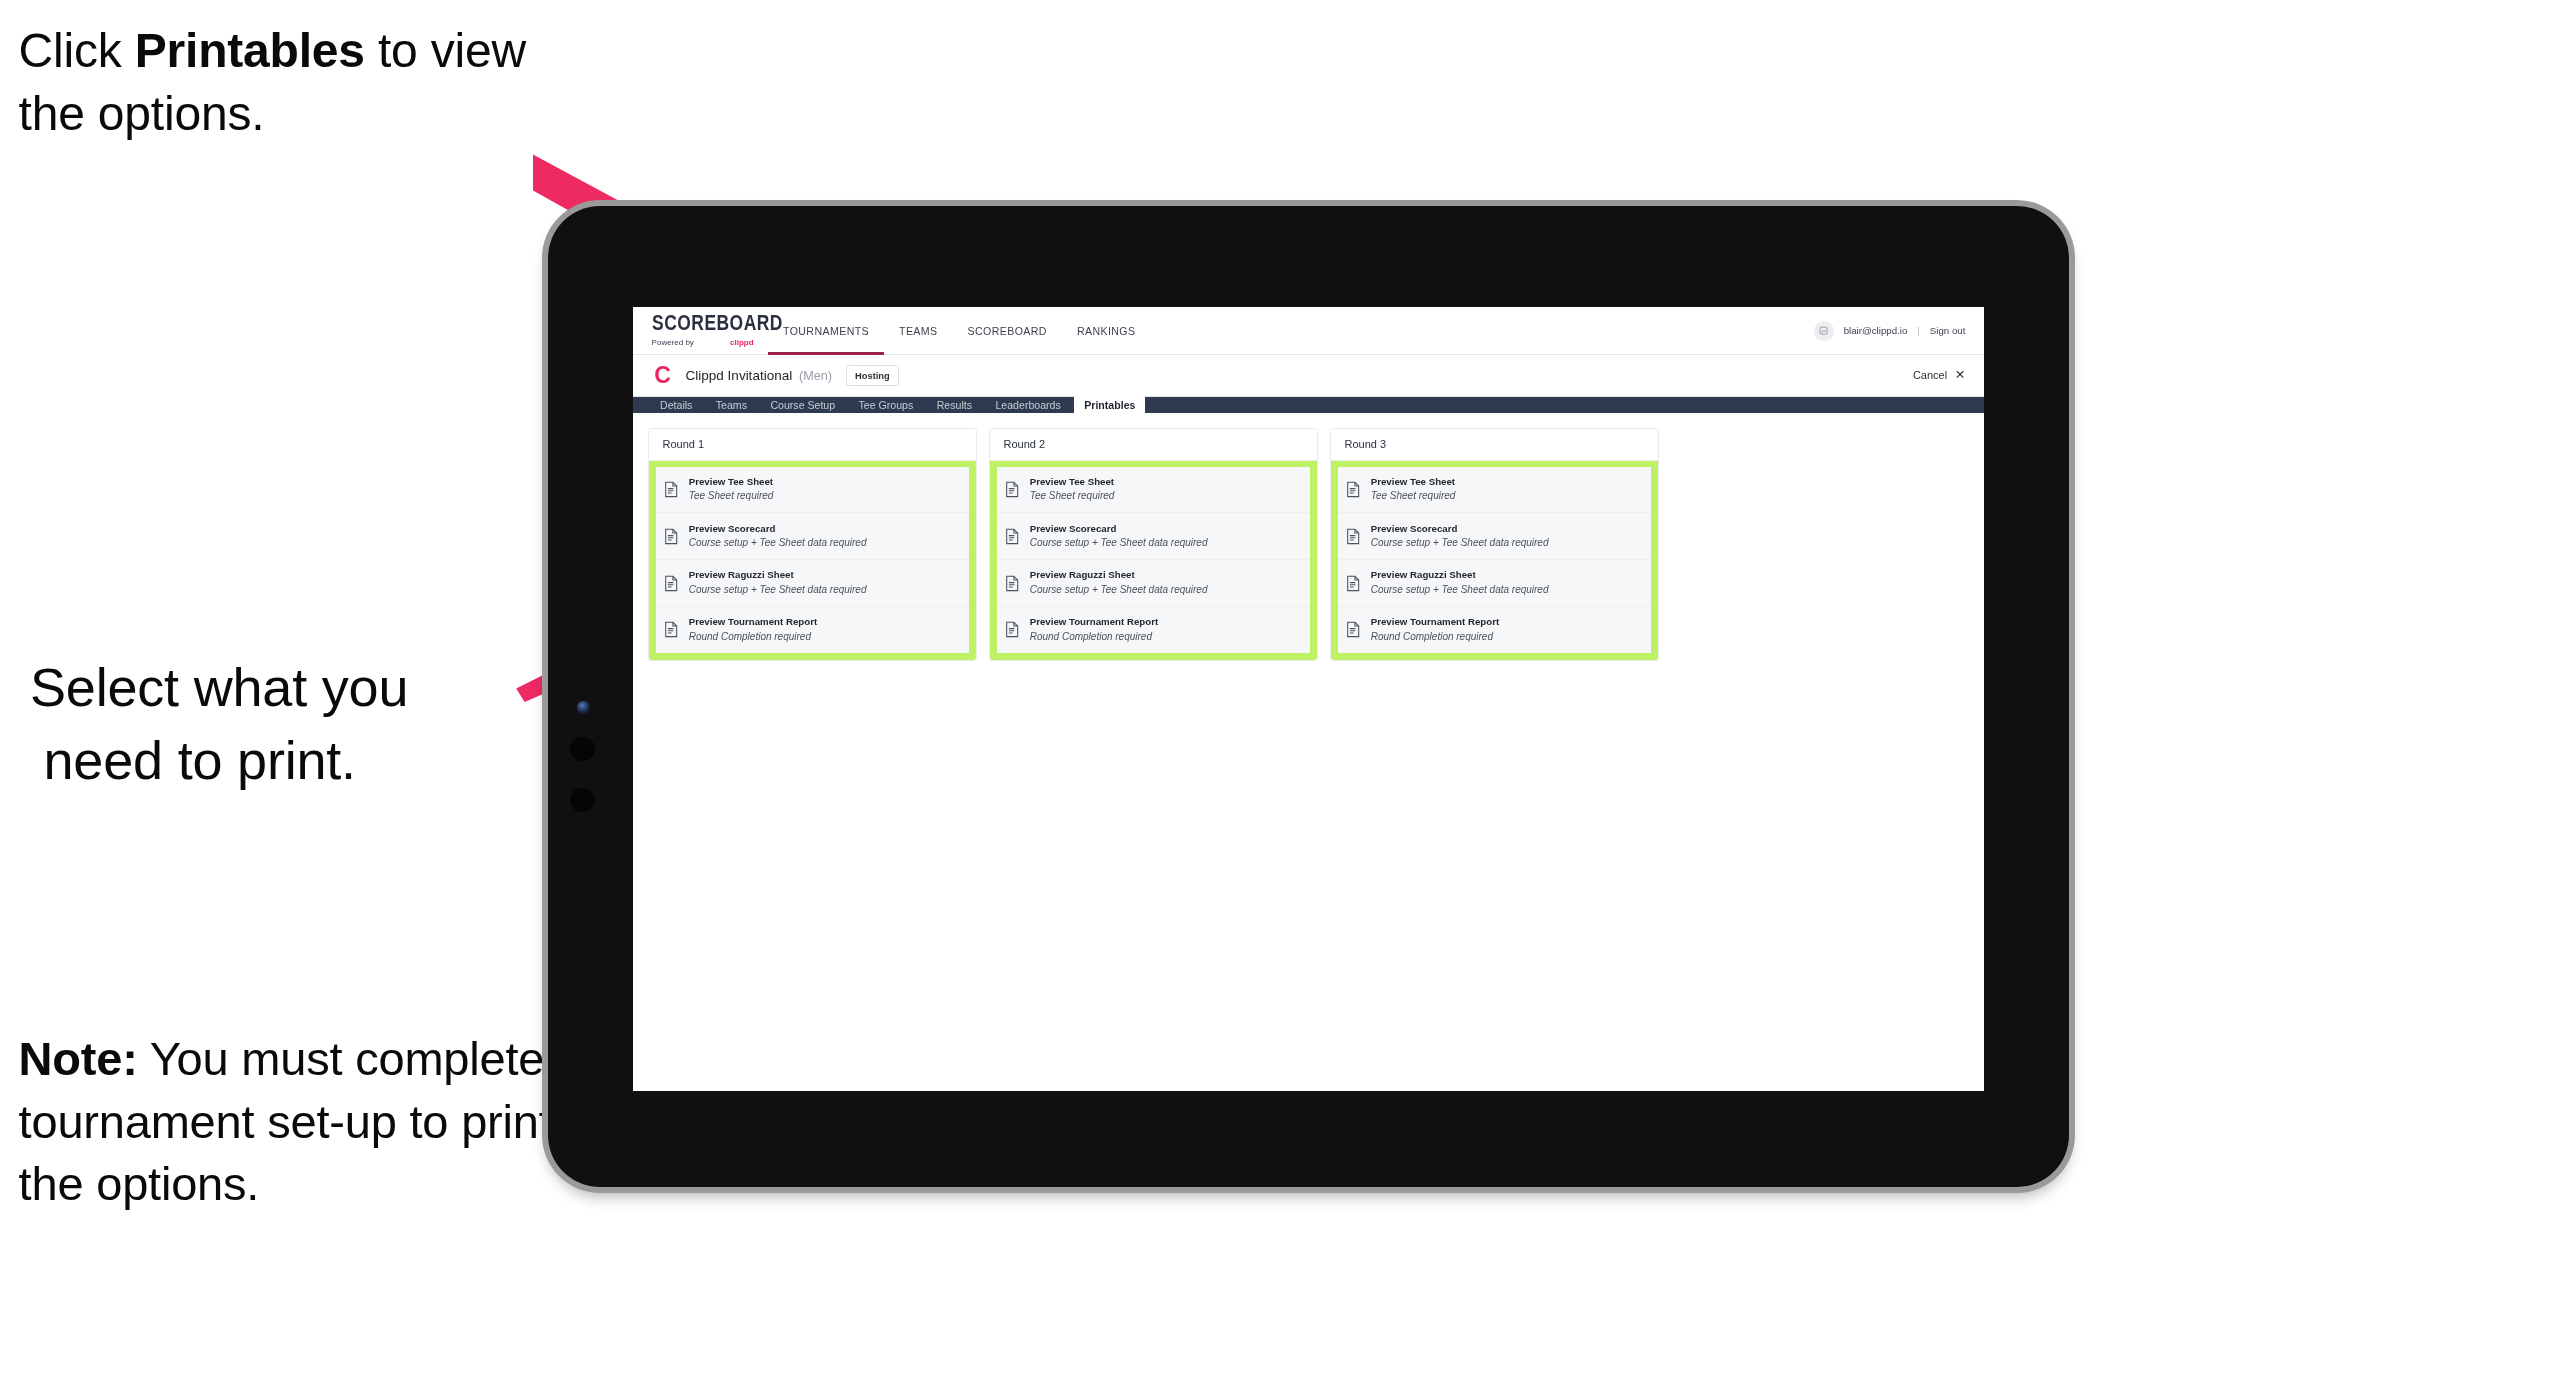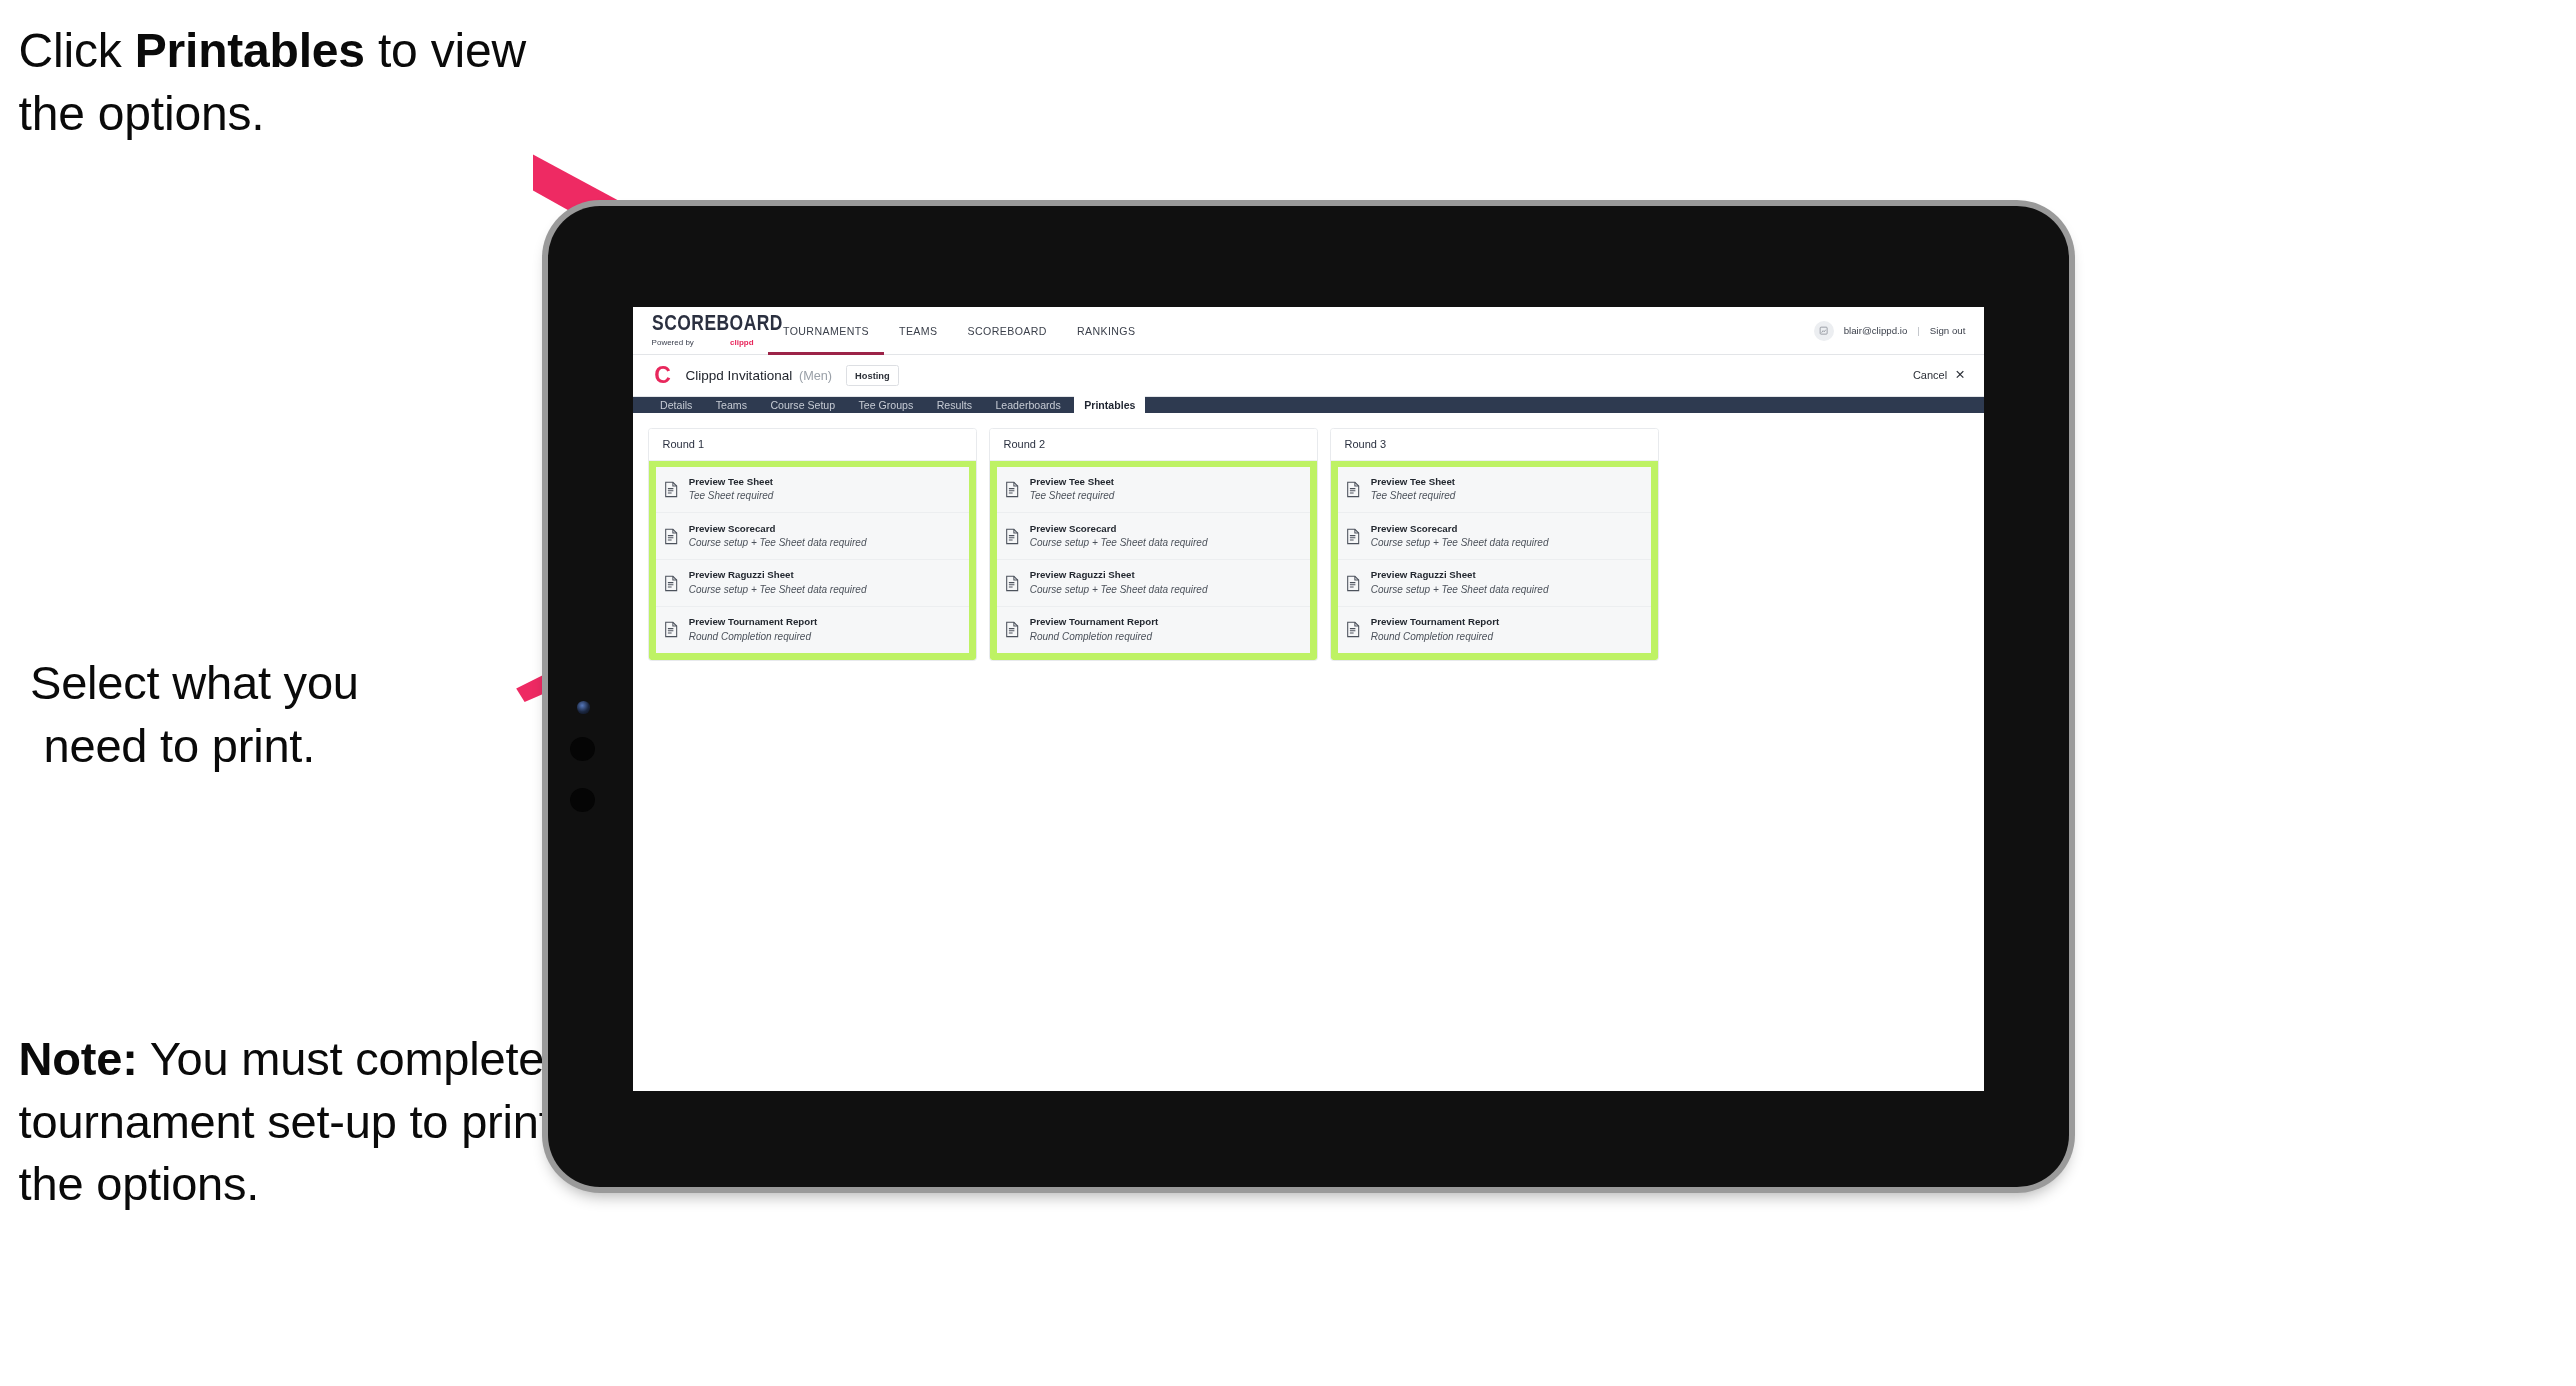--- a/index.html
+++ b/index.html
@@ -30,21 +30,21 @@
     left: 18.6px;
     top: 18.6px;
     width: 558px;
     font-size: 48px;
     line-height: 1.33;
   }
   #annot-mid {
     left: 30px;
     top: 651px;
     width: 541px;
-    font-size: 47px;
+    font-size: 54px;
     line-height: 1.35;
     text-align: left;
   }
   #annot-mid .l2 { display:block; padding-left: 13.5px; }
   #annot-note {
     left: 18.6px;
     top: 1028px;
     width: 643px;
     font-size: 47px;
     line-height: 1.33;

